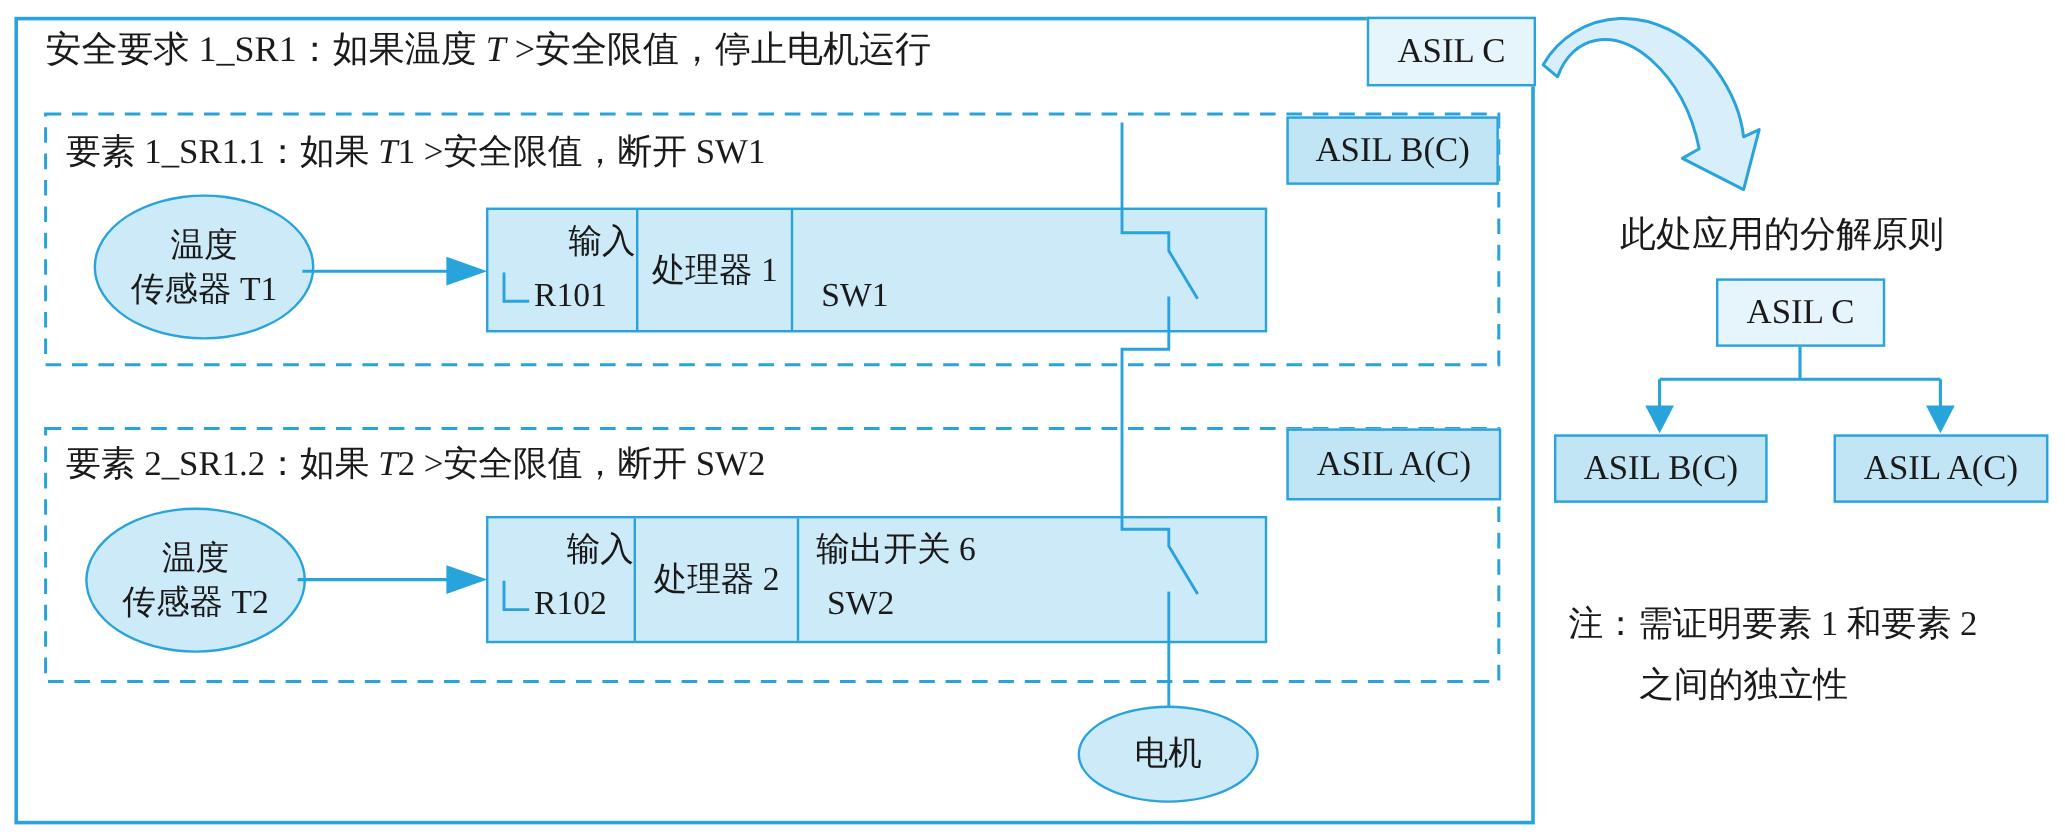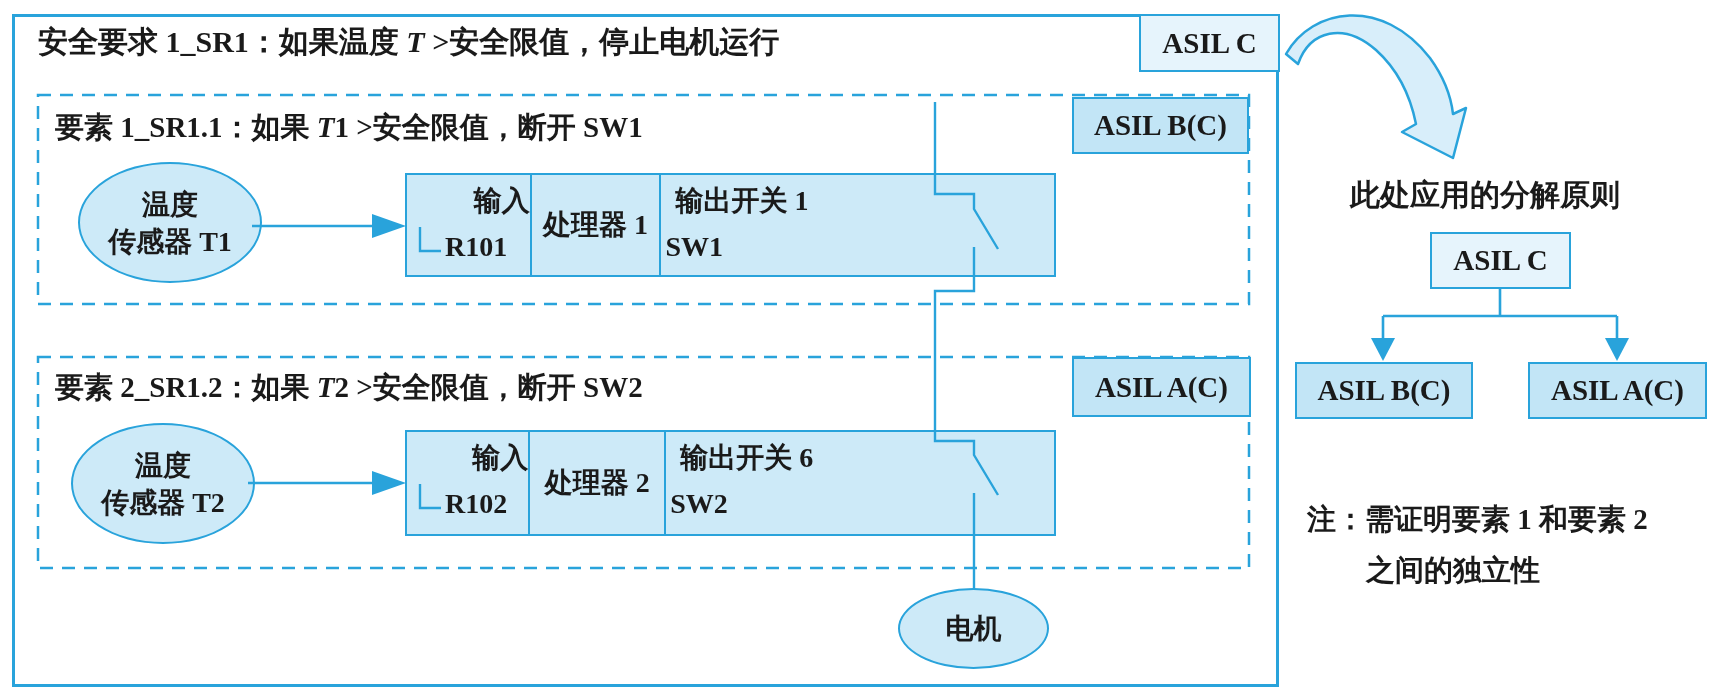--- a/index.html
+++ b/index.html
@@ -5,21 +5,21 @@
   :root{
     --accent:#29A3DB;
     --fill-light:#CDEAF8;
     --fill-lighter:#E6F4FC;
     --fill-badge:#C2E5F6;
     --text:#1A1A1A;
   }
   html,body{margin:0;padding:0;background:#fff;}
   .stage{
     position:relative;width:1721px;height:699px;background:#fff;overflow:hidden;
-    font-family:"Liberation Serif","DejaVu Serif",serif;color:var(--text);font-weight:bold;
+    font-family:"Liberation Serif","DejaVu Serif",serif;color:var(--text);
   }
   .abs{position:absolute;}
   svg.layer{position:absolute;left:0;top:0;width:1721px;height:699px;pointer-events:none;}
   #svg-under{z-index:1;}
   #svg-over{z-index:6;}
   .outer-box{
     left:12px;top:14px;width:1267px;height:673px;
     border:3px solid var(--accent);box-sizing:border-box;z-index:0;background:#fff;
   }
   .title{left:38px;top:25px;font-size:30px;line-height:34px;z-index:3;white-space:nowrap;}
@@ -41,21 +41,21 @@
   .block{
     box-sizing:border-box;border:2.5px solid var(--accent);background:var(--fill-light);
     display:flex;z-index:2;
   }
   .cell{position:relative;box-sizing:border-box;height:100%;}
   .cell + .cell{border-left:2.5px solid var(--accent);}
   .cell .l1c{position:absolute;top:7px;left:0;width:100%;text-align:right;font-size:28px;}
   .cell .l2o{position:absolute;top:56px;left:38px;font-size:28px;}
   .cell.center{display:flex;align-items:center;justify-content:center;font-size:28px;}
   .cell .l1l{position:absolute;top:7px;left:14px;font-size:28px;}
-  .cell .l2l{position:absolute;top:56px;left:4px;font-size:28px;}
+  .cell .l2l{position:absolute;top:56px;left:23px;font-size:28px;}
   .caption{left:1350px;top:175px;font-size:30px;z-index:3;white-space:nowrap;}
   .note{font-size:29px;z-index:3;white-space:nowrap;}
   .stroke{stroke:var(--accent);fill:none;}
   .fillacc{fill:var(--accent);stroke:none;}
   .curve{fill:#D8EEFA;stroke:var(--accent);stroke-width:2.5;stroke-linejoin:round;}
 </style>
 </head>
 <body>
 
 <div class="stage">
@@ -86,21 +86,20 @@
 
   <div class="abs block" style="left:405px;top:173px;width:651px;height:104px;">
     <div class="cell" style="width:123px;">
       <div class="l1c">输入</div>
       <div class="l2o">R101</div>
     </div>
     <div class="cell center" style="width:130px;">
       <span>处理器 1</span>
     </div>
     <div class="cell" style="width:395.5px;">
-      <div class="l1l">输出开关 1</div>
       <div class="l2l">SW1</div>
     </div>
   </div>
 
   <div class="abs hdr" style="left:55px;top:371px;"><span>要素 2_SR1.2：如果 </span><span class="it">T</span><span>2 &gt;安全限值，断开 SW2</span></div>
 
   <div class="abs badge darker" style="left:1072px;top:357px;width:179px;height:60px;">
       <span>ASIL A(C)</span>
     </div>
 

